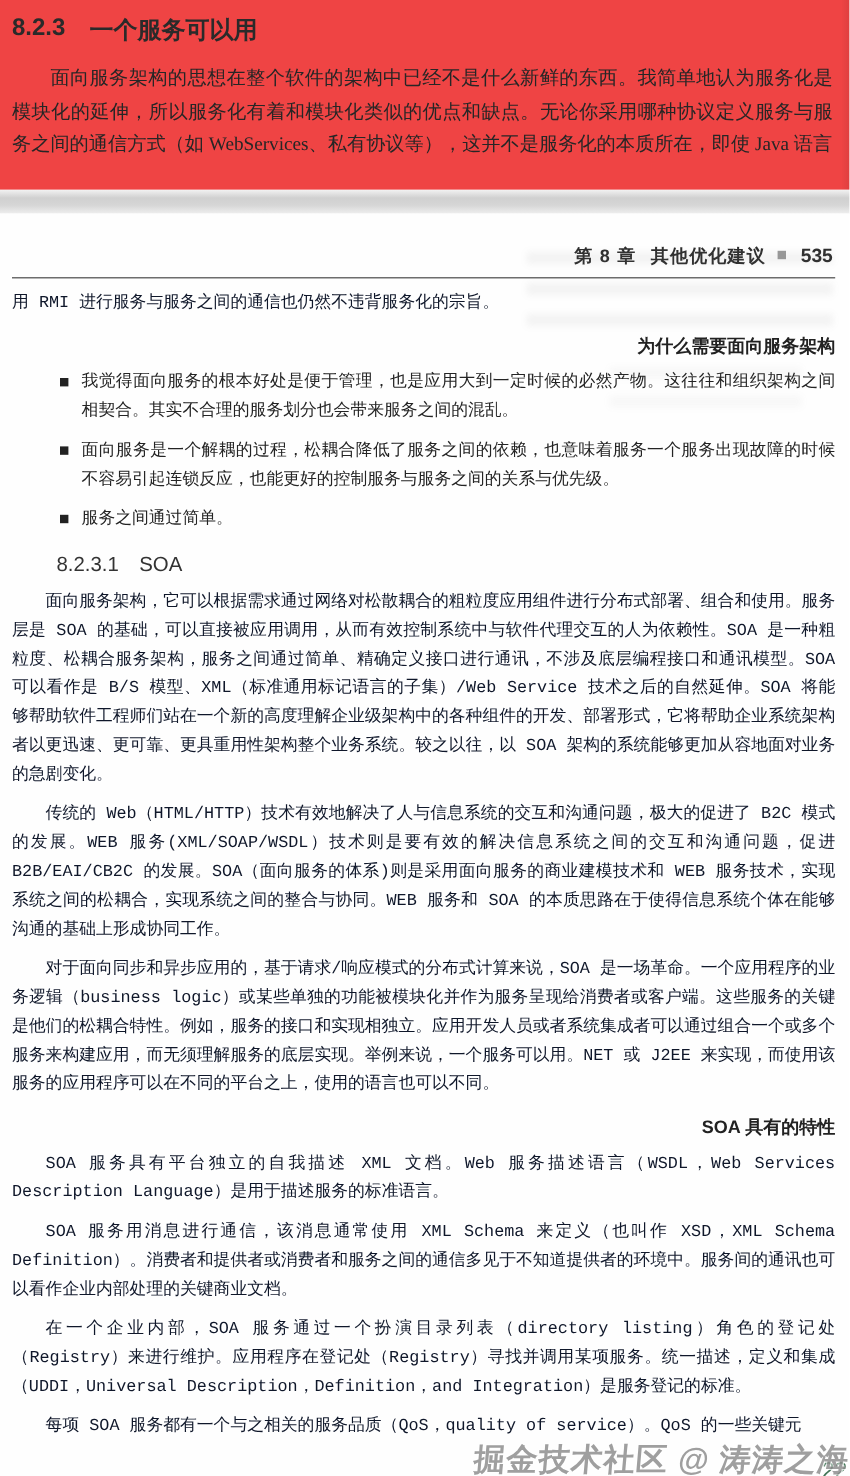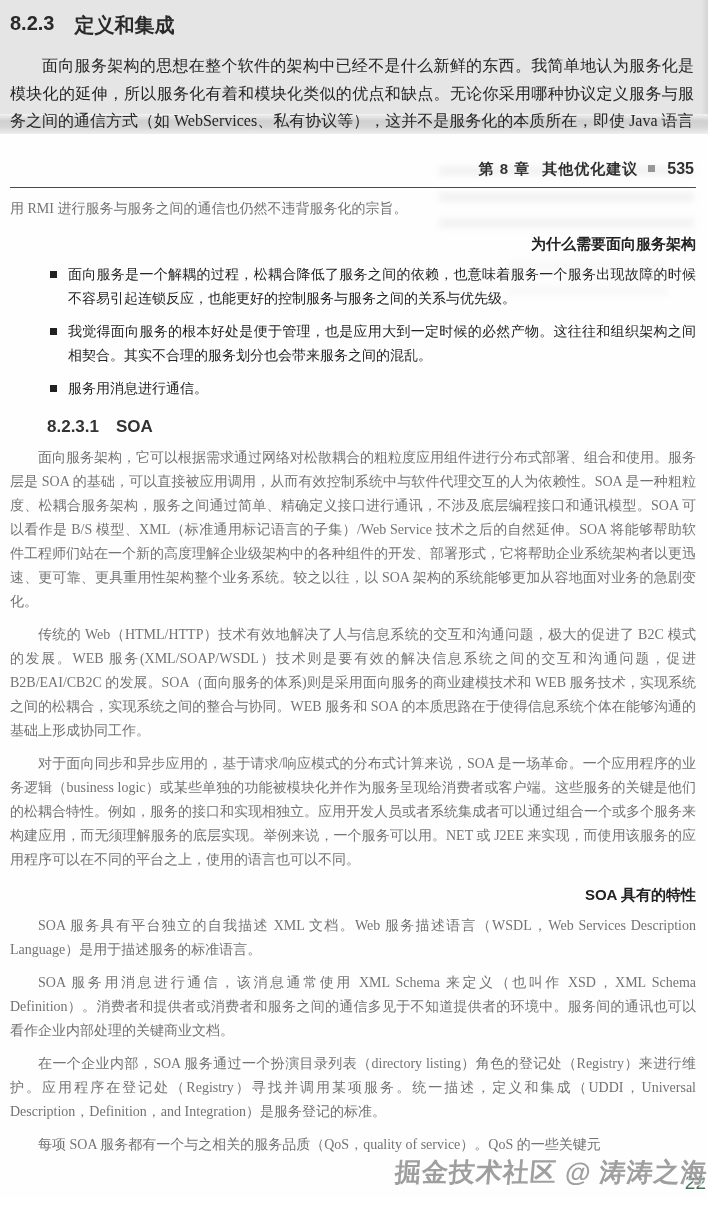--- a/index.html
+++ b/index.html
@@ -9,24 +9,24 @@
     overflow: hidden;
     position: relative;
     font-family: "Liberation Serif", "DejaVu Serif", serif;
     color: #1f1f1f;
     -webkit-font-smoothing: antialiased;
   }
 
   
   .top-frag {
     box-sizing: border-box;
-    height: 114px;
+    height: 158px;
     padding: 8px 14px 12px 10px;
     position: relative;
-    background: #e5e5e5;
+    background: #ef4444;
   }
   .top-frag::after {
     content: "";
     position: absolute; top: 0; right: 0;
     width: 7px; height: 100%;
     background: linear-gradient(to right, rgba(0,0,0,0), rgba(0,0,0,0.07));
   }
   .top-heading {
     font-family: "Liberation Sans", "DejaVu Sans", sans-serif;
     font-weight: bold;
@@ -81,37 +81,38 @@
     border: none;
     border-top: 1.6px solid #4a4a4a;
     margin: 8px 0 0 0;
   }
 
   .main p {
     font-size: 14px;
     line-height: 24px;
     text-align: justify;
     margin: 9px 0 0 0;
-    color: #737373;
+    color: #0f172a;
+    font-family: Liberation Mono, monospace;
   }
   .indent { text-indent: 2em; }
   .noindent { text-indent: 0; }
 
   .b-heading {
     font-family: "Liberation Sans", "DejaVu Sans", sans-serif;
     font-weight: bold;
     font-size: 15px;
     color: #222;
     margin: 14px 0 0 0;
     padding-left: 29px;
     text-align: right;
   }
   .sub-heading {
     font-family: "Liberation Sans", "DejaVu Sans", sans-serif;
-    font-weight: bold;
+    font-weight: normal;
     font-size: 17px;
     color: #333;
     margin: 16px 0 2px 0;
     padding-left: 37px;
     display: flex; gap: 17px;
   }
 
   ul.bullets {
     list-style: none;
     margin: 3px 0 0 0;
@@ -175,21 +176,21 @@
     color: #14532d;
     opacity: 0.8;
   }
 </style>
 </head>
 <body>
 
 <div class="top-frag">
   <div class="top-heading">
     <span>8.2.3</span>
-    <span>定义和集成</span>
+    <span>一个服务可以用</span>
   </div>
   <p>面向服务架构的思想在整个软件的架构中已经不是什么新鲜的东西。我简单地认为服务化是模块化的延伸，所以服务化有着和模块化类似的优点和缺点。无论你采用哪种协议定义服务与服务之间的通信方式（如 WebServices、私有协议等），这并不是服务化的本质所在，即使 Java 语言</p>
 </div>
 
 <div class="page-gap"></div>
 
 <div class="main">
 
   <div class="ghost-a"></div>
   <div class="ghost-b"></div>
@@ -197,31 +198,31 @@
   <div class="page-header">
     <span class="chapter">第 8 章</span><span>其他优化建议</span><span class="sq-mark"></span><span class="pageno">535</span>
   </div>
   <hr class="rule">
 
   <p class="noindent">用 RMI 进行服务与服务之间的通信也仍然不违背服务化的宗旨。</p>
 
   <div class="b-heading">为什么需要面向服务架构</div>
 
   <ul class="bullets">
+    <li>
+      <span class="sq-bullet"></span>
+      <span>我觉得面向服务的根本好处是便于管理，也是应用大到一定时候的必然产物。这往往和组织架构之间相契合。其实不合理的服务划分也会带来服务之间的混乱。</span>
+    </li>
     <li>
       <span class="sq-bullet"></span>
       <span>面向服务是一个解耦的过程，松耦合降低了服务之间的依赖，也意味着服务一个服务出现故障的时候不容易引起连锁反应，也能更好的控制服务与服务之间的关系与优先级。</span>
     </li>
     <li>
       <span class="sq-bullet"></span>
-      <span>我觉得面向服务的根本好处是便于管理，也是应用大到一定时候的必然产物。这往往和组织架构之间相契合。其实不合理的服务划分也会带来服务之间的混乱。</span>
-    </li>
-    <li>
-      <span class="sq-bullet"></span>
-      <span>服务用消息进行通信。</span>
+      <span>服务之间通过简单。</span>
     </li>
   </ul>
 
   <div class="sub-heading">
     <span>8.2.3.1</span>
     <span>SOA</span>
   </div>
 
   <p class="indent">面向服务架构，它可以根据需求通过网络对松散耦合的粗粒度应用组件进行分布式部署、组合和使用。服务层是 SOA 的基础，可以直接被应用调用，从而有效控制系统中与软件代理交互的人为依赖性。SOA 是一种粗粒度、松耦合服务架构，服务之间通过简单、精确定义接口进行通讯，不涉及底层编程接口和通讯模型。SOA 可以看作是 B/S 模型、XML（标准通用标记语言的子集）/Web Service 技术之后的自然延伸。SOA 将能够帮助软件工程师们站在一个新的高度理解企业级架构中的各种组件的开发、部署形式，它将帮助企业系统架构者以更迅速、更可靠、更具重用性架构整个业务系统。较之以往，以 SOA 架构的系统能够更加从容地面对业务的急剧变化。</p>
   <p class="indent">传统的 Web（HTML/HTTP）技术有效地解决了人与信息系统的交互和沟通问题，极大的促进了 B2C 模式的发展。WEB 服务(XML/SOAP/WSDL）技术则是要有效的解决信息系统之间的交互和沟通问题，促进 B2B/EAI/CB2C 的发展。SOA（面向服务的体系)则是采用面向服务的商业建模技术和 WEB 服务技术，实现系统之间的松耦合，实现系统之间的整合与协同。WEB 服务和 SOA 的本质思路在于使得信息系统个体在能够沟通的基础上形成协同工作。</p>

